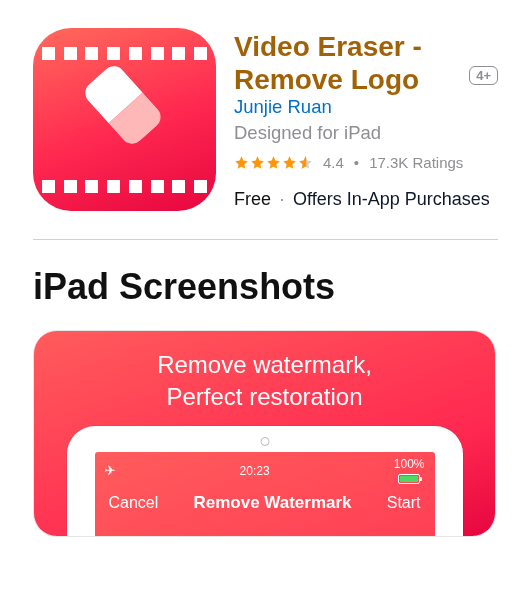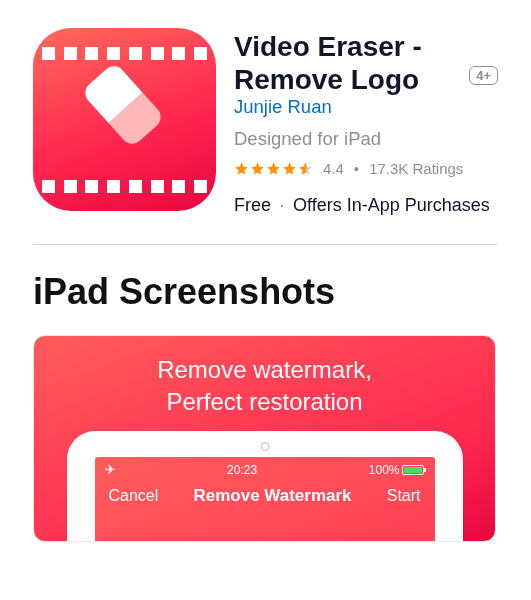--- a/index.html
+++ b/index.html
@@ -9,47 +9,47 @@
 .app-icon { width: 183px; height: 183px; border-radius: 38px; background: linear-gradient(160deg, #ff6a5c 0%, #ff2850 55%, #e6063f 100%); position: relative; flex-shrink: 0; }
 .strip { position: absolute; left: 0; right: 0; height: 30px; display: flex; justify-content: space-evenly; align-items: center; }
 .strip.top { top: 10px; }
 .strip.bottom { bottom: 10px; }
 .dot { width: 13px; height: 13px; background: #fff; }
 .eraser { position: absolute; top: 42%; left: 49%; transform: translate(-50%, -50%) rotate(-42deg); width: 46px; height: 76px; border-radius: 12px; overflow: hidden; }
 .eraser .top-part { height: 55%; background: #fff; }
 .eraser .bot-part { height: 45%; background: #ffb8b8; }
 .app-info { flex: 1; padding-top: 2px; }
 .title-row { display: flex; align-items: flex-start; gap: 8px; }
-.app-title { font-size: 28px; font-weight: 700; color: #0f172a; line-height: 1.18; }
+.app-title { font-size: 28px; font-weight: 700; color: #a16207; line-height: 1.18; }
 .age-badge { border: 1.5px solid #8e8e93; border-radius: 6px; padding: 1px 6px; font-size: 13px; color: #8e8e93; font-weight: 600; margin-top: 36px; flex-shrink: 0; }
 .subtitle { font-size: 18.5px; color: #8e8e93; margin-top: 6px; }
 .developer { font-size: 18.5px; color: #0070c9; margin-top: 5px; }
-.designed { font-size: 18.5px; color: #8e8e93; margin-top: 10px; }
+.designed { font-size: 18.5px; color: #8e8e93; margin-top: 4px; }
 .rating-row { display: flex; align-items: center; gap: 10px; margin-top: 10px; }
 .stars { display: flex; gap: 1px; }
 .star { width: 15px; height: 15px; position: relative; }
 .star svg { width: 100%; height: 100%; }
 .half-fill { clip-path: inset(0 45% 0 0); position: absolute; top: 0; left: 0; }
 .rating-text { font-size: 15px; color: #8e8e93; }
 .price-row { margin-top: 18px; font-size: 18px; }
 .price { color: #111; }
 .dot-sep { color: #8e8e93; margin: 0 3px; }
 .iap { color: #0f172a; }
 .divider { border: none; border-top: 1px solid #d1d1d6; margin: 28px 0 0; }
 .section-title { font-size: 36px; font-weight: 700; color: #111; margin-top: 26px; }
 .screenshots { display: flex; gap: 18px; margin-top: 22px; overflow: hidden; }
-.shot { width: 463px; flex-shrink: 0; border-radius: 12px; overflow: hidden; border: 1px solid #e5e5e5; background: linear-gradient(160deg, #ff5c5c 0%, #ff2850 70%, #e6063f 100%); height: 207px; position: relative; }
+.shot { width: 463px; flex-shrink: 0; border-radius: 24px; overflow: hidden; border: 1px solid #e5e5e5; background: linear-gradient(160deg, #ff5c5c 0%, #ff2850 70%, #e6063f 100%); height: 207px; position: relative; }
 .promo-text { text-align: center; color: #fff; font-size: 24px; font-weight: 500; padding-top: 18px; line-height: 1.35; }
 .ipad-frame { position: absolute; bottom: -170px; left: 50%; transform: translateX(-50%); width: 396px; height: 280px; background: #fff; border-radius: 28px; padding: 26px 28px 0; box-shadow: 0 0 0 1px rgba(0,0,0,0.05); }
 .ipad-home { position: absolute; top: 11px; left: 50%; transform: translateX(-50%); width: 9px; height: 9px; border-radius: 50%; border: 1px solid #bbb; }
 .ipad-screen { background: linear-gradient(160deg, #ff5c5c 0%, #ff2850 100%); border-radius: 3px; height: 100%; position: relative; }
 .status-bar { display: flex; justify-content: space-between; align-items: center; padding: 5px 10px 3px; color: #fff; font-size: 12px; }
 .status-left, .status-right { display: flex; align-items: center; gap: 5px; }
 .plane { font-size: 13px; }
-.battery { display: flex; align-items: center; gap: 3px; }
+.battery { display: flex; align-items: center; gap: 3px; flex-direction: column; }
 .batt-icon { width: 22px; height: 10px; border: 1px solid #fff; border-radius: 2px; position: relative; }
 .batt-icon::after { content: ""; position: absolute; right: -3px; top: 2px; width: 2px; height: 4px; background: #fff; border-radius: 0 1px 1px 0; }
 .batt-fill { position: absolute; left: 1px; top: 1px; bottom: 1px; width: 90%; background: #4cd964; border-radius: 1px; }
 .nav-bar { display: flex; justify-content: space-between; align-items: center; padding: 6px 14px; color: #fff; font-size: 16px; text-align: center; }
 .nav-title { font-weight: 600; font-size: 17px; }
 </style>
 </head>
 <body>
 
 <div class="container">

